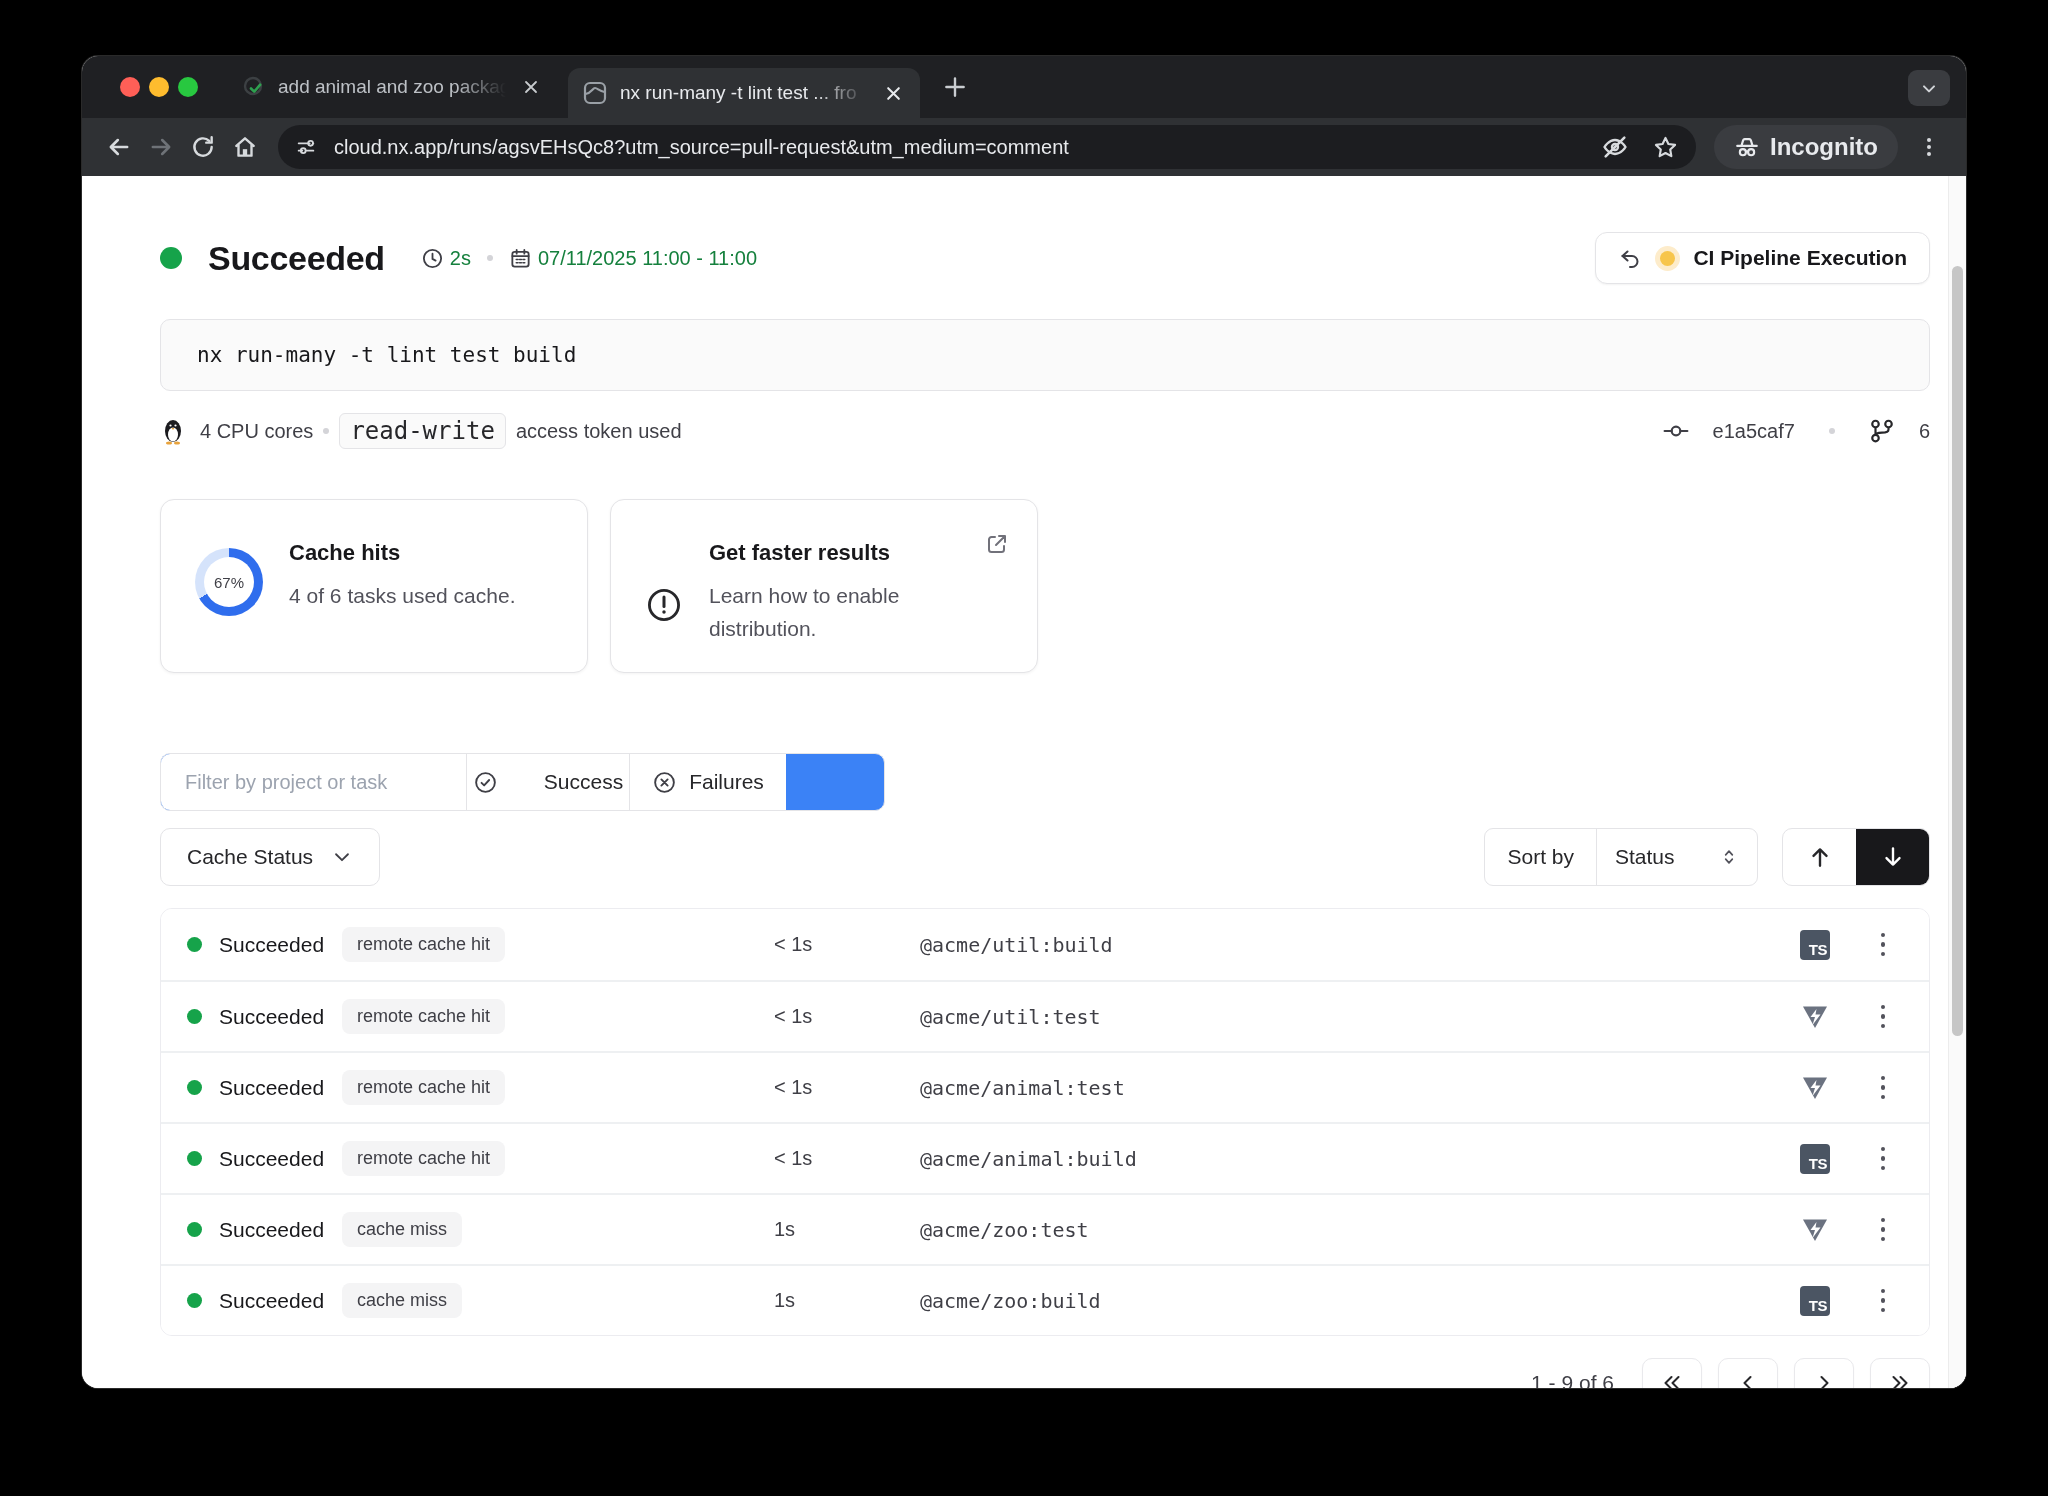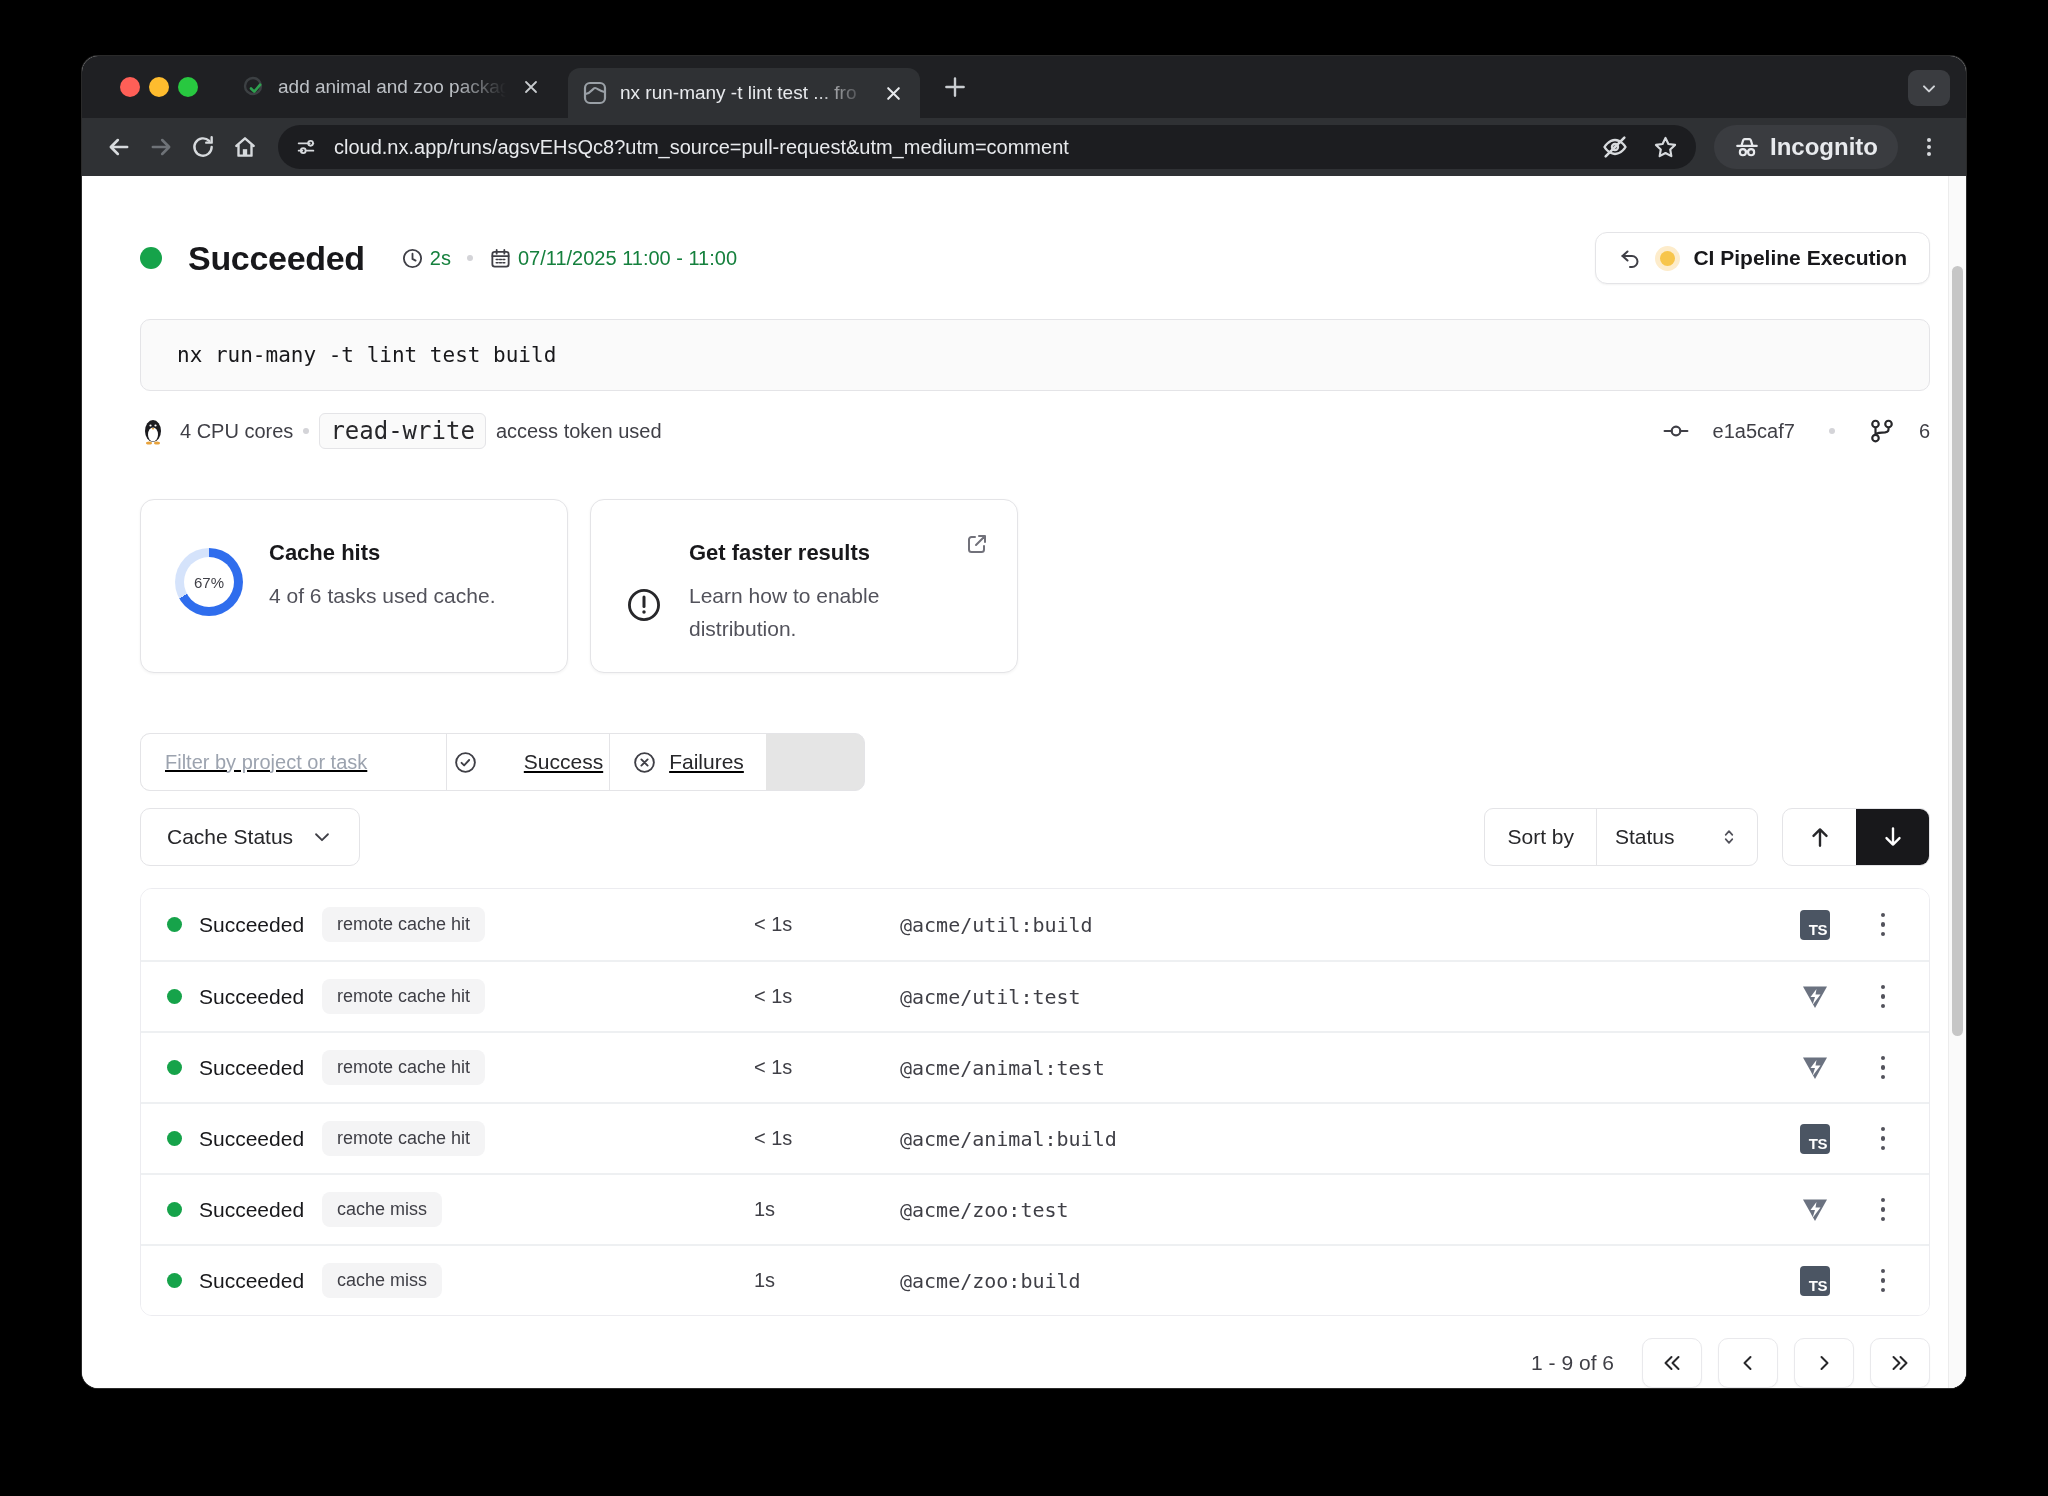--- a/index.html
+++ b/index.html
@@ -30,21 +30,21 @@
   .omnibox { flex:1; height:44px; margin:0 12px; background:#1c1d20; border-radius:22px; display:flex; align-items:center; padding:0 10px; min-width:0; }
   .omni-chip { width:36px; height:32px; border-radius:16px; display:flex; align-items:center; justify-content:center; margin-right:10px; flex:0 0 auto; }
   .url-text { flex:1; color:#e8eaed; font-size:20px; white-space:nowrap; overflow:hidden; }
   .omni-right { display:flex; align-items:center; gap:8px; flex:0 0 auto; }
   .incog-chip { height:44px; background:#3a3c40; border-radius:22px; display:flex; align-items:center; gap:10px; padding:0 20px; margin:0 10px 0 6px; color:#e8eaed; font-size:24px; font-weight:600; flex:0 0 auto; }
 
   
   .page { position:absolute; top:120px; left:0; right:0; bottom:0; background:#fff; }
   .scrollbar { position:absolute; top:0; right:0; bottom:0; width:18px; background:#fafafa; border-left:1px solid #ececec; }
   .scroll-thumb { position:absolute; left:3px; top:90px; width:11px; height:770px; border-radius:6px; background:#c6c6c6; }
-  .page-inner { position:absolute; top:0; left:0; right:18px; bottom:0; padding:56px 18px 12px 58px; overflow:hidden; }
+  .page-inner { position:absolute; top:0; left:0; right:18px; bottom:0; padding:56px 18px 12px 78px; overflow:hidden; }
 
   
   .run-header { display:flex; align-items:center; }
   .status-dot { width:22px; height:22px; border-radius:50%; background:#16a34a; flex:0 0 auto; }
   .run-title { font-size:34px; font-weight:700; color:#18181b; margin-left:26px; letter-spacing:-.3px; }
   .run-meta { display:flex; align-items:center; margin-left:36px; color:#15803d; font-size:20px; gap:6px; }
   .sep-dot { width:6px; height:6px; border-radius:50%; background:#d4d4d8; margin:0 10px; }
   .spacer { flex:1; }
   .pipeline-btn { display:flex; align-items:center; gap:14px; height:52px; padding:0 22px; background:#fff;
     border:1px solid #e4e4e7; border-radius:12px; box-shadow:0 1px 2px rgba(0,0,0,.05); }
@@ -68,21 +68,21 @@
   .donut { width:68px; height:68px; border-radius:50%; background:conic-gradient(#2f6ded 0 67%, #d5e3fb 67% 100%);
     display:flex; align-items:center; justify-content:center; flex:0 0 auto; margin-top:8px; }
   .donut-hole { width:50px; height:50px; border-radius:50%; background:#fff; display:flex; align-items:center; justify-content:center;
     font-size:15px; color:#3f3f46; }
   .card-title { font-size:22px; font-weight:700; color:#18181b; }
   .card-sub { font-size:21px; color:#52525b; margin-top:14px; line-height:1.55; }
   .excl-wrap { margin-top:46px; flex:0 0 auto; }
   .ext-link { position:absolute; top:32px; right:28px; }
 
   
-  .filter-group { margin-top:60px; display:flex; height:58px; width:725px; border:1px solid #e4e4e7; border-radius:10px; background:#e5e5e5; overflow:hidden;text-decoration:underline; }
+  .filter-group { margin-top:80px; display:flex; height:58px; width:725px; border:1px solid #e4e4e7; border-radius:10px; background:#3b82f6; overflow:hidden; }
   .filter-input { width:305px; border:none; outline:none; padding:0 24px; font-size:20px; color:#27272a; font-family:"Liberation Sans", sans-serif; }
   .filter-input::placeholder { color:#9ca3af; }
   .filter-btn { display:flex; align-items:center; justify-content:center; gap:12px; border-left:1px solid #e4e4e7;
     font-size:21px; color:#27272a; background:#fff; }
   .filter-success { width:163px;gap:46px; } .filter-failures { width:157px; }
 
   
   .controls-row { margin-top:17px; display:flex; align-items:center; }
   .cache-status-btn { height:58px; display:flex; align-items:center; gap:18px; padding:0 26px; border:1px solid #e4e4e7;
     border-radius:10px; background:#fff; font-size:21px; color:#27272a; }

